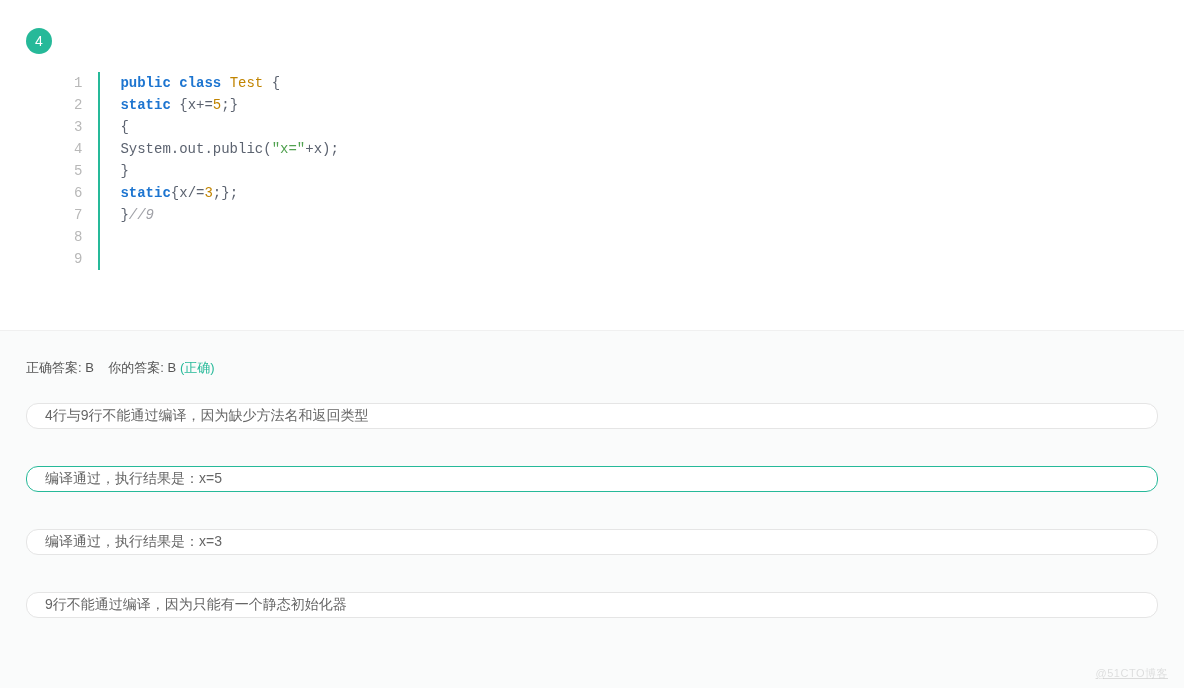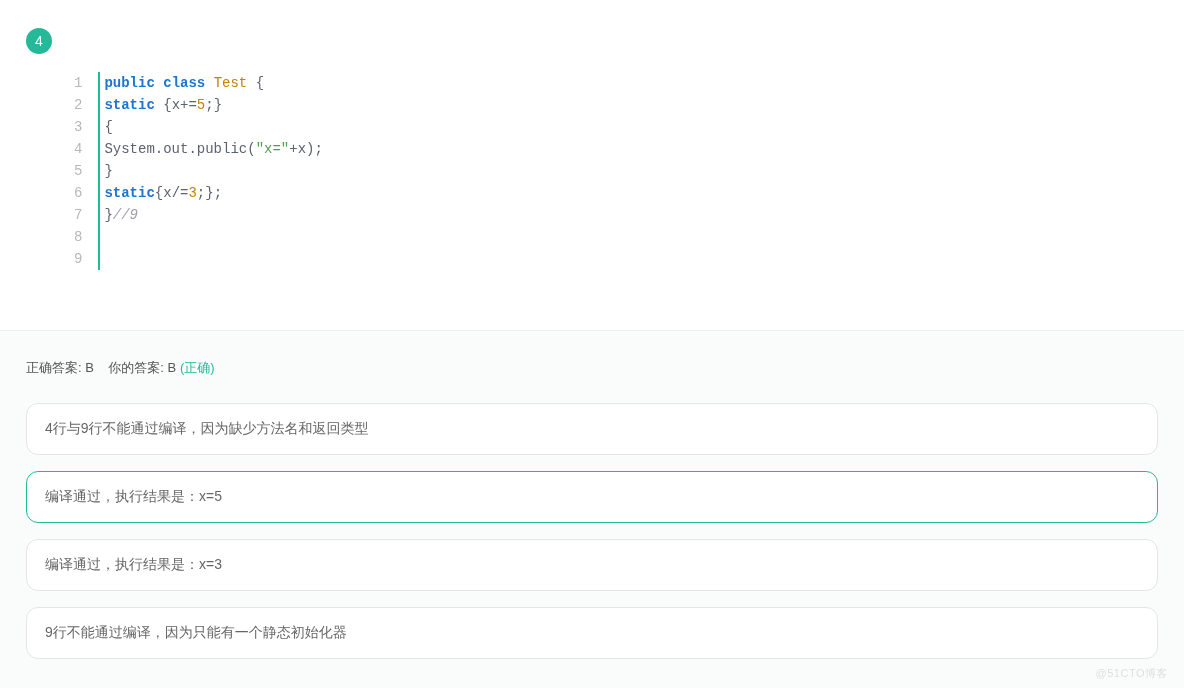--- a/index.html
+++ b/index.html
@@ -44,21 +44,21 @@
     line-height: 22px;
   }
   .gutter {
     text-align: right;
     color: #b8b8b8;
     padding-right: 16px;
     user-select: none;
     border-right: 2px solid #26b999;
   }
   .code-lines {
-    padding-left: 4px;
+    padding-left: 20px;
     color: #5c6370;
   }
   .kw { color: #1d75d0; font-weight: bold; }
   .cls { color: #c18401; }
   .num { color: #c18401; }
   .str { color: #50a14f; }
   .com { color: #a0a1a7; font-style: italic; }
   .pln { color: #5c6370; }
 
   .answer-section {
@@ -71,35 +71,36 @@
     color: #555;
     margin-bottom: 26px;
   }
   .answer-line .correct {
     color: #26b999;
   }
   .option-card {
     background: #fff;
     border: 1px solid #e5e5e5;
     border-radius: 12px;
-    padding: 16px 18px;
-    margin-bottom: 16px;
+    padding: 3px 18px;
+    margin-bottom: 37px;
     font-size: 14px;
     color: #666;
   }
   .option-card.selected {
     border: 1px solid #26b999;
   }
   .watermark {
     position: absolute;
     right: 16px;
     top: 666px;
     font-size: 11px;
     color: rgba(0,0,0,0.12);
     letter-spacing: 0.5px;
+    text-decoration: underline;
   }
 </style>
 </head>
 <body>
 
 <div class="question-section">
   <div class="question-header">
     <div class="qnum-badge">4</div>
   </div>
 

